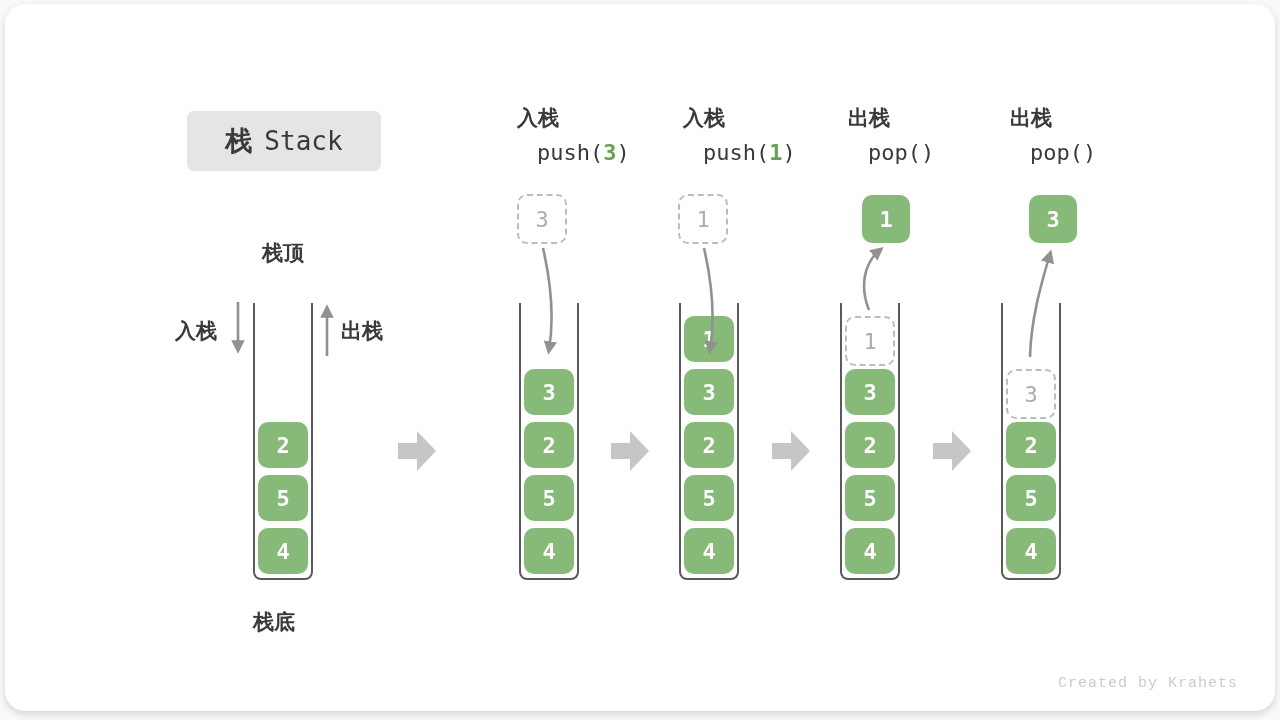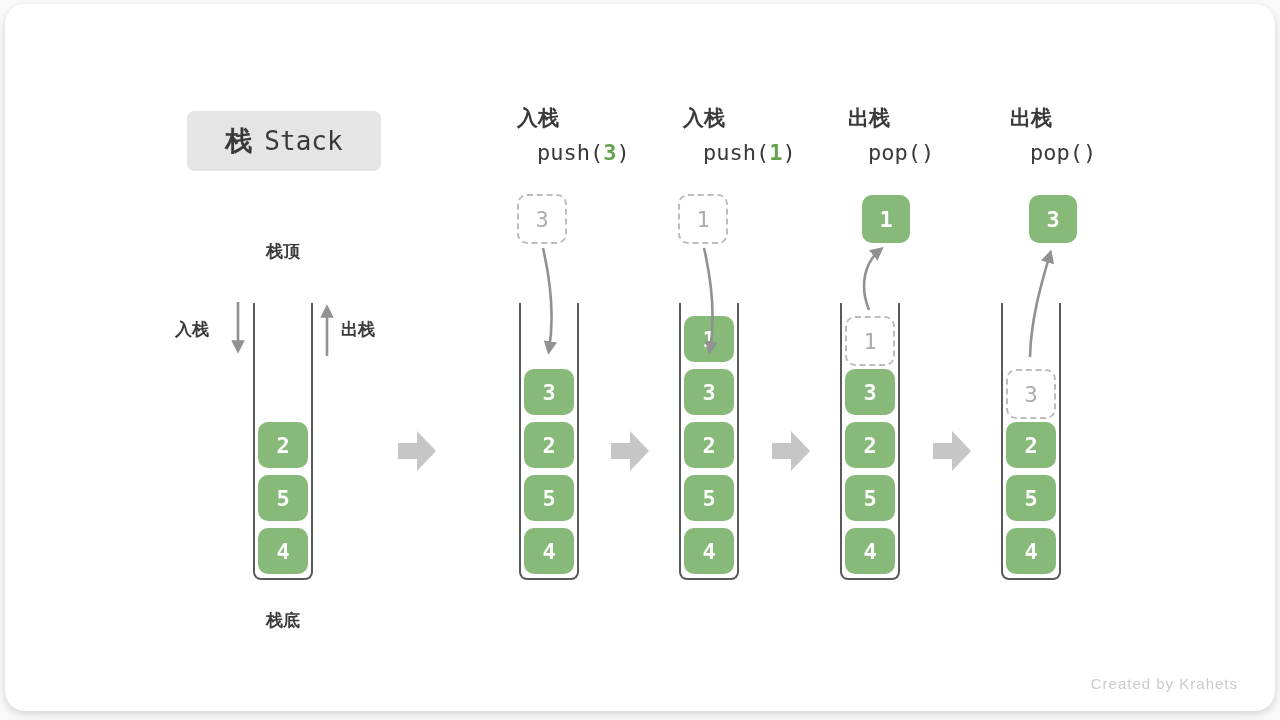--- a/index.html
+++ b/index.html
@@ -16,21 +16,21 @@
         border-radius:20px;box-shadow:0 3px 9px rgba(0,0,0,.16);}
 
   
   .title-box{position:absolute;left:187px;top:111px;width:194px;height:60px;
              background:var(--title-bg);border-radius:7px;display:flex;align-items:center;
              justify-content:center;gap:12px;color:var(--dark);}
   .title-zh{font-size:27px;font-weight:700;}
   .title-en{font-size:26px;font-family:"DejaVu Sans Mono",monospace;}
 
   
-  .cjk{position:absolute;font-size:17px;font-weight:700;color:var(--dark);line-height:1;}
+  .cjk{position:absolute;font-size:21px;font-weight:700;color:var(--dark);line-height:1;}
   .center60{width:60px;text-align:center;}
 
   
   .op{position:absolute;top:108px;color:var(--dark);}
   .op-zh{font-size:21px;font-weight:700;line-height:1;margin-bottom:13px;}
   .op-code{font-family:"DejaVu Sans Mono",monospace;font-size:22px;line-height:1;white-space:pre;margin-left:20px;}
   .code-green{color:var(--code-green);font-weight:700;}
 
   
   .stack{position:absolute;top:303px;width:60px;height:277px;
@@ -48,36 +48,36 @@
          font-family:"DejaVu Sans Mono",monospace;font-size:22px;}
   .float.dashed{border:2px dashed var(--dash);color:var(--ghost-text);background:transparent;}
   .float.solid{background:var(--green);color:#fff;font-weight:700;width:48px;height:48px;}
 
   
   .block-arrow{position:absolute;top:431px;width:38px;height:40px;}
 
   
   .overlay{position:absolute;left:0;top:0;width:1280px;height:720px;pointer-events:none;}
 
-  .watermark{position:absolute;right:42px;top:675px;font-family:Liberation Sans, sans-serif;
+  .watermark{position:absolute;right:42px;top:675px;font-family:Liberation Mono, monospace;
              font-size:15px;color:var(--watermark);letter-spacing:1px;text-align:right;}
 </style>
 </head>
 <body>
 
 <div class="canvas">
   <div class="card"></div>
 
   <div class="title-box">
     <span class="title-zh">栈</span>
     <span class="title-en">Stack</span>
   </div>
 
   <div class="cjk center60" style="left:253px;top:243px">栈顶</div>
-  <div class="cjk center60" style="left:253px;top:612px">栈底</div>
+  <div class="cjk center60" style="left:244px;top:612px">栈底</div>
   <div class="cjk" style="left:175px;top:321px">入栈</div>
   <div class="cjk" style="left:341px;top:321px">出栈</div>
 
   <div class="op" style="left:517px">
     <div class="op-zh">入栈</div>
     <div class="op-code"><span>push(</span><span class="code-green">3</span><span>)</span></div>
   </div>
   <div class="op" style="left:683px">
     <div class="op-zh">入栈</div>
     <div class="op-code"><span>push(</span><span class="code-green">1</span><span>)</span></div>

